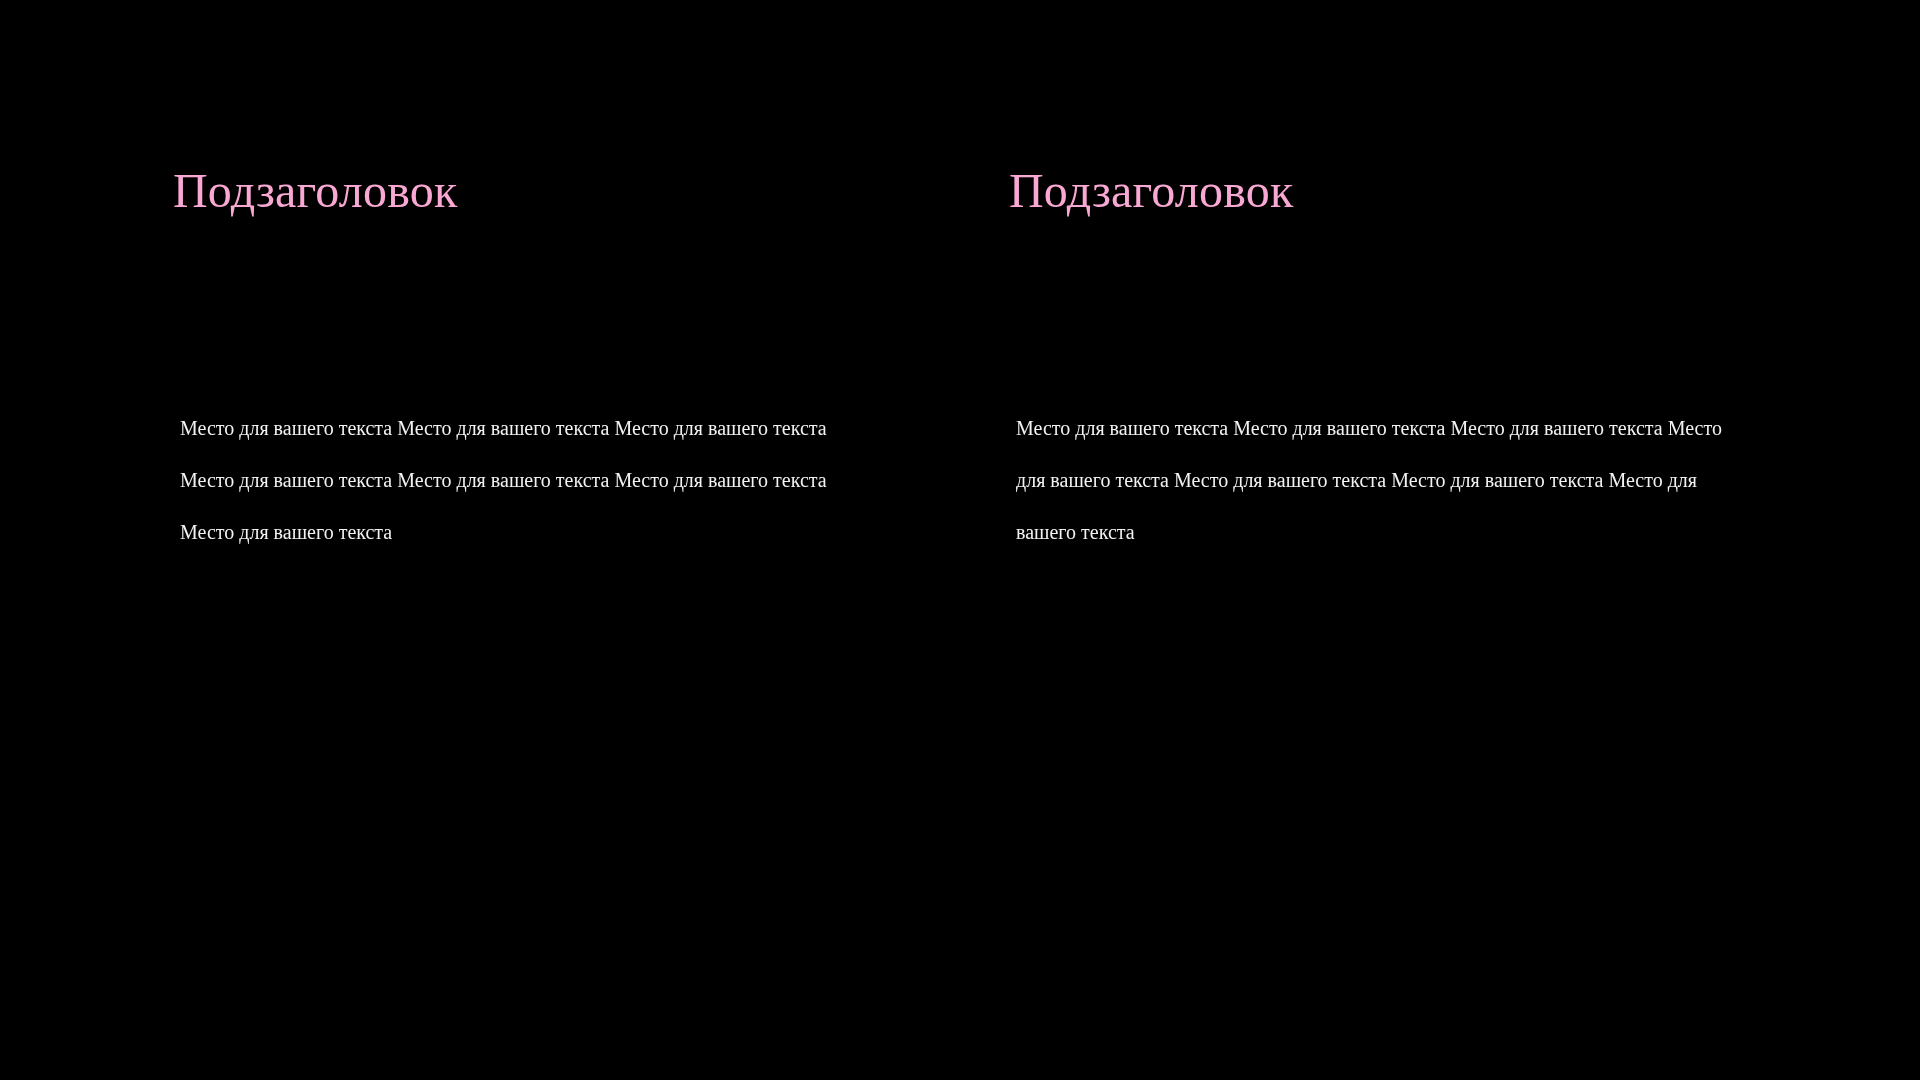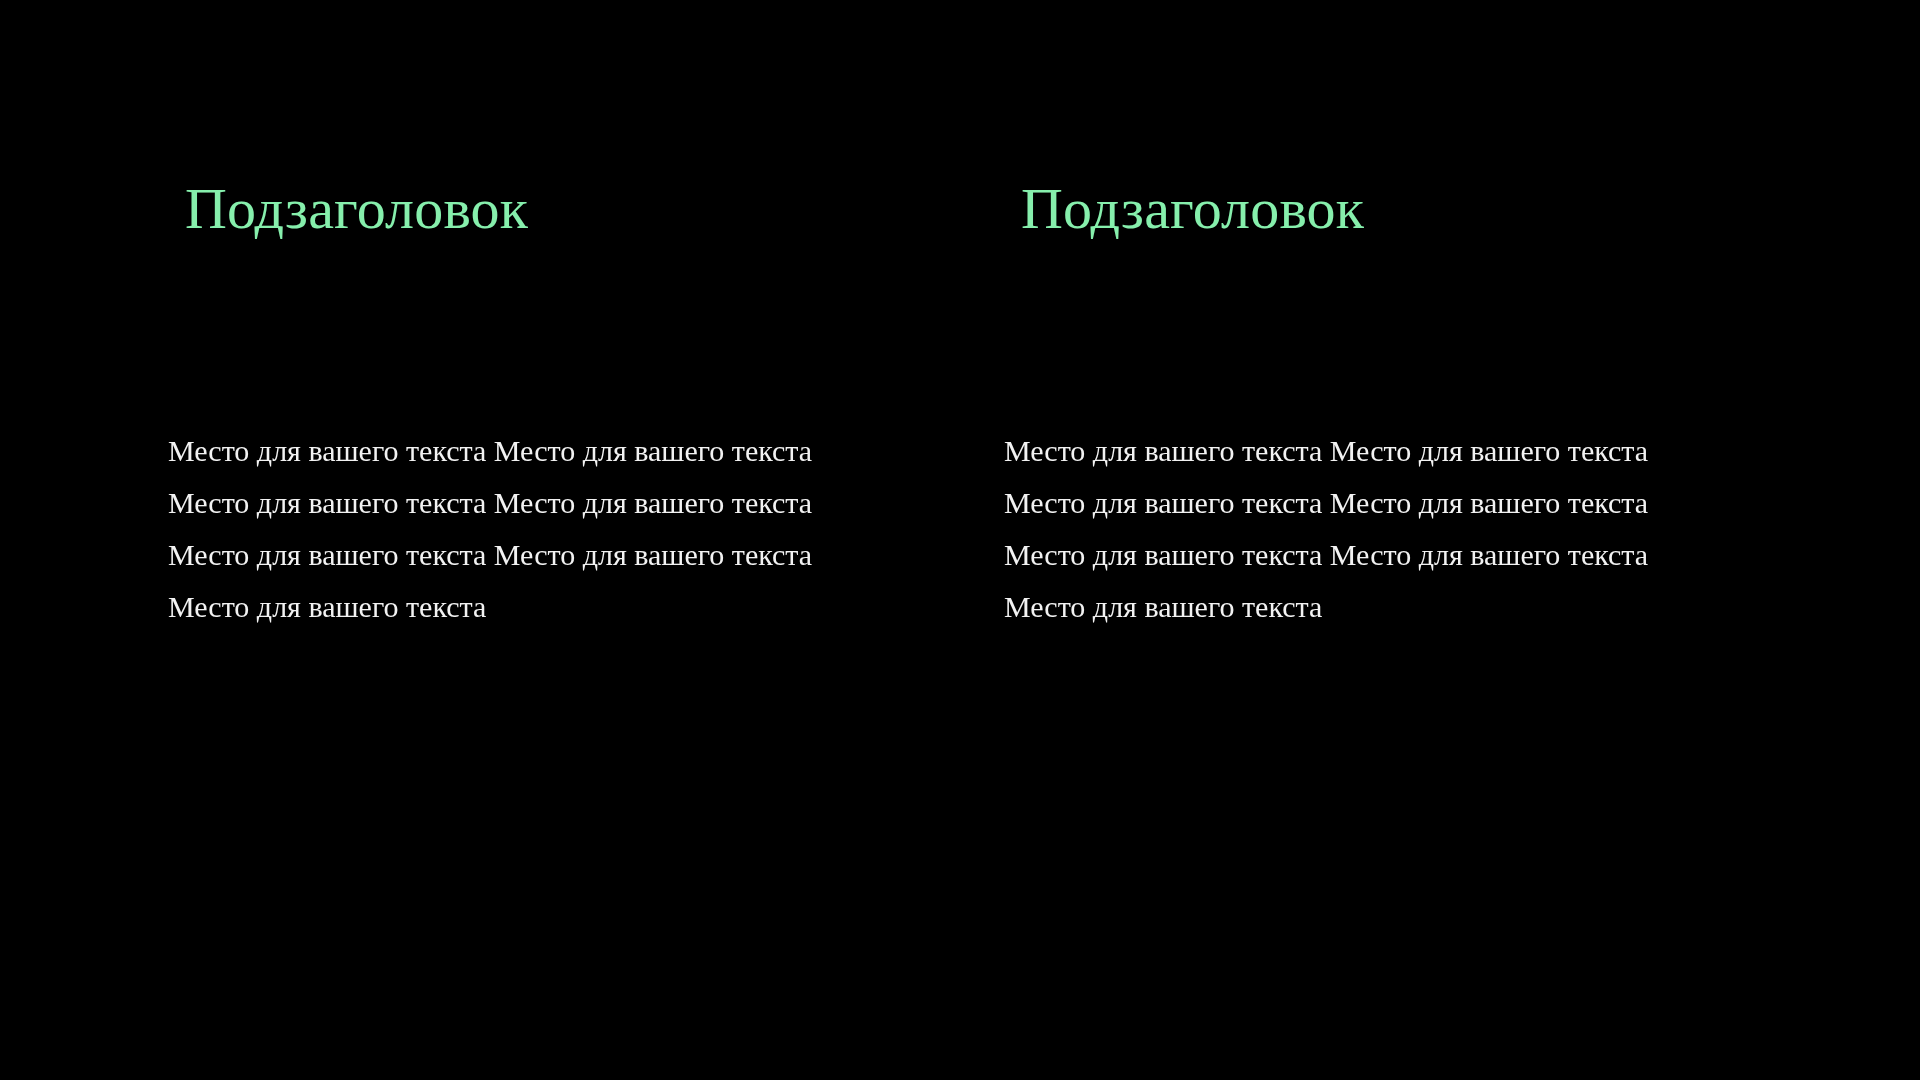--- a/index.html
+++ b/index.html
@@ -33,34 +33,34 @@
     align-items: flex-start;
     gap: 52px;
   }
 
   .column {
     width: 784px;
   }
 
   .col-heading {
     font-family: "Liberation Serif", "DejaVu Serif", serif;
-    font-size: 58px;
+    font-size: 48px;
     line-height: 1.1;
     font-weight: 400;
-    color: #86efac;
-    margin: 17px;
+    color: #f9a8d4;
+    margin: 5px;
     letter-spacing: 0.2px;
     white-space: nowrap;
   }
 
   .col-body {
-    margin: 0;
+    margin: 12px;
     padding: 0;
     font-family: "Liberation Serif", "DejaVu Serif", serif;
-    font-size: 30px;
+    font-size: 20px;
     line-height: 52px;
     color: #f2f2f2;
     max-width: 700px;
   }
 
   
   .col-spacer {
     height: 167px;
   }
 

